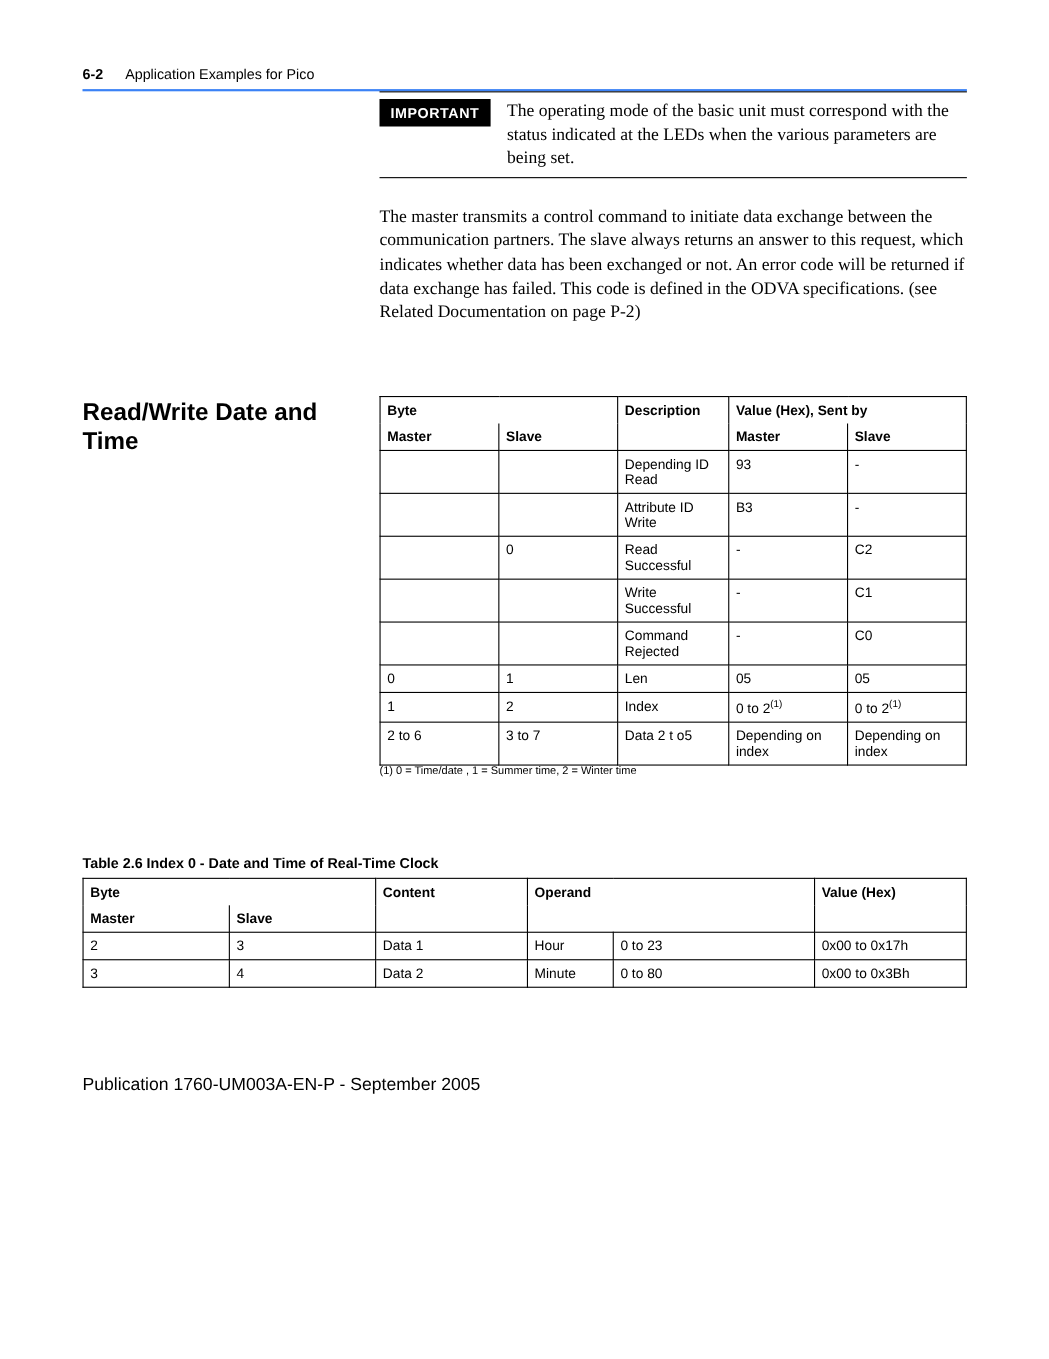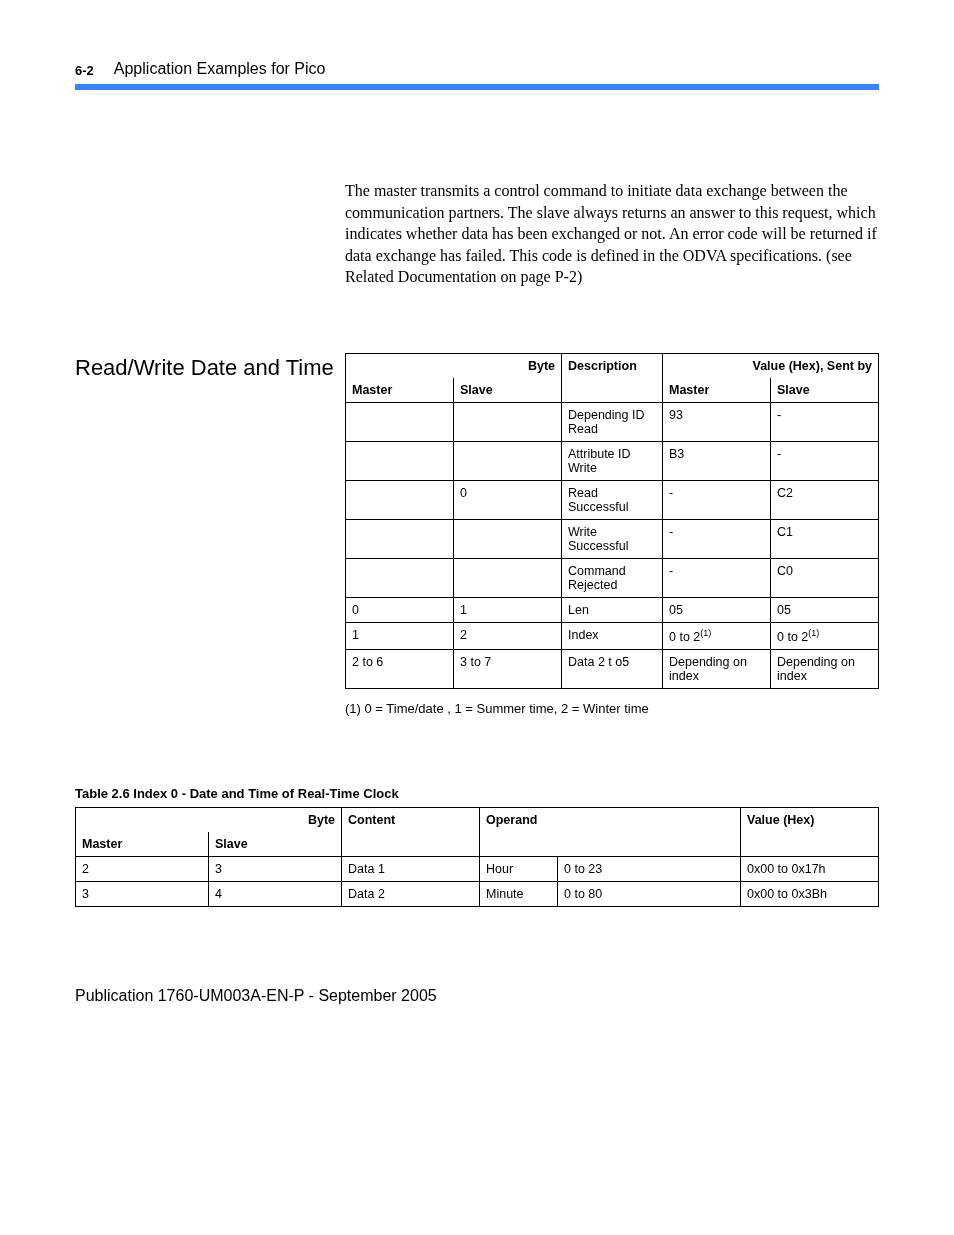--- a/index.html
+++ b/index.html
@@ -7,32 +7,31 @@
     color: #000;
     background: #fff;
     margin: 0;
     padding: 60px 75px 40px 75px;
     width: 954px;
     box-sizing: border-box;
     font-size: 13px;
   }
   .header-row {
     display: flex;
-    align-items: flex-end;
-    border-bottom: 6px solid #3b82f6;
+    align-items: center;
+    border-bottom: 2px solid #3b82f6;
     padding-bottom: 6px;
-    margin-bottom: 90px;
   }
   .page-num {
     font-weight: bold;
     font-size: 13px;
     margin-right: 20px;
   }
   .chapter-title {
-    font-size: 16px;
+    font-size: 13px;
   }
   .two-col {
     display: flex;
     align-items: flex-start;
   }
   .left-col {
     width: 270px;
     flex-shrink: 0;
   }
   .right-col {
@@ -55,21 +54,21 @@
     height: fit-content;
     letter-spacing: 0.5px;
   }
   .important-text, .body-text {
     font-family: Garamond, "Times New Roman", serif;
     font-size: 16px;
     line-height: 1.35;
   }
   .section-heading {
     font-family: "Helvetica Neue", Helvetica, Arial, sans-serif;
-    font-weight: normal;
+    font-weight: bold;
     font-size: 22px;
     margin-top: 2px;
   }
   .table-caption {
     font-family: "Helvetica Neue", Helvetica, Arial, sans-serif;
     font-weight: bold;
     font-size: 13px;
     margin-bottom: 6px;
   }
   table {
@@ -82,46 +81,50 @@
     border: 1px solid #000;
     padding: 5px 6px;
     text-align: left;
     vertical-align: top;
     font-weight: normal;
   }
   th {
     font-weight: bold;
   }
   .no-top-border { border-top: none; }
-  .no-bottom-border { border-bottom: none; text-align: right; }
+  .no-bottom-border { border-bottom: none; }
   sup { font-size: 9px; }
   .footnote {
     font-family: "Helvetica Neue", Helvetica, Arial, sans-serif;
-    font-size: 13px;
-    margin-top: 12px;
+    font-size: 10px;
+    margin-top: 0;
   }
   .pub-footer {
     font-family: "Helvetica Neue", Helvetica, Arial, sans-serif;
     font-size: 16px;
     margin-top: 80px;
   }
   .section-block { margin-top: 65px; }
   .table2-block { margin-top: 70px; }
 </style>
 </head>
 <body>
 
 <div class="header-row">
   <span class="page-num">6-2</span>
   <span class="chapter-title">Application Examples for Pico</span>
 </div>
 
 <div class="two-col">
   <div class="left-col"></div>
   <div class="right-col">
+    <div class="important-box">
+      <div class="important-tag">IMPORTANT</div>
+      <div class="important-text">The operating mode of the basic unit must correspond with the status indicated at the LEDs when the various parameters are being set.</div>
+    </div>
     <div class="body-text">The master transmits a control command to initiate data exchange between the communication partners. The slave always returns an answer to this request, which indicates whether data has been exchanged or not. An error code will be returned if data exchange has failed. This code is defined in the ODVA specifications. (see Related Documentation on page P-2)</div>
   </div>
 </div>
 
 <div class="two-col section-block">
   <div class="left-col">
     <div class="section-heading">Read/Write Date and Time</div>
   </div>
   <div class="right-col">
     <table>

